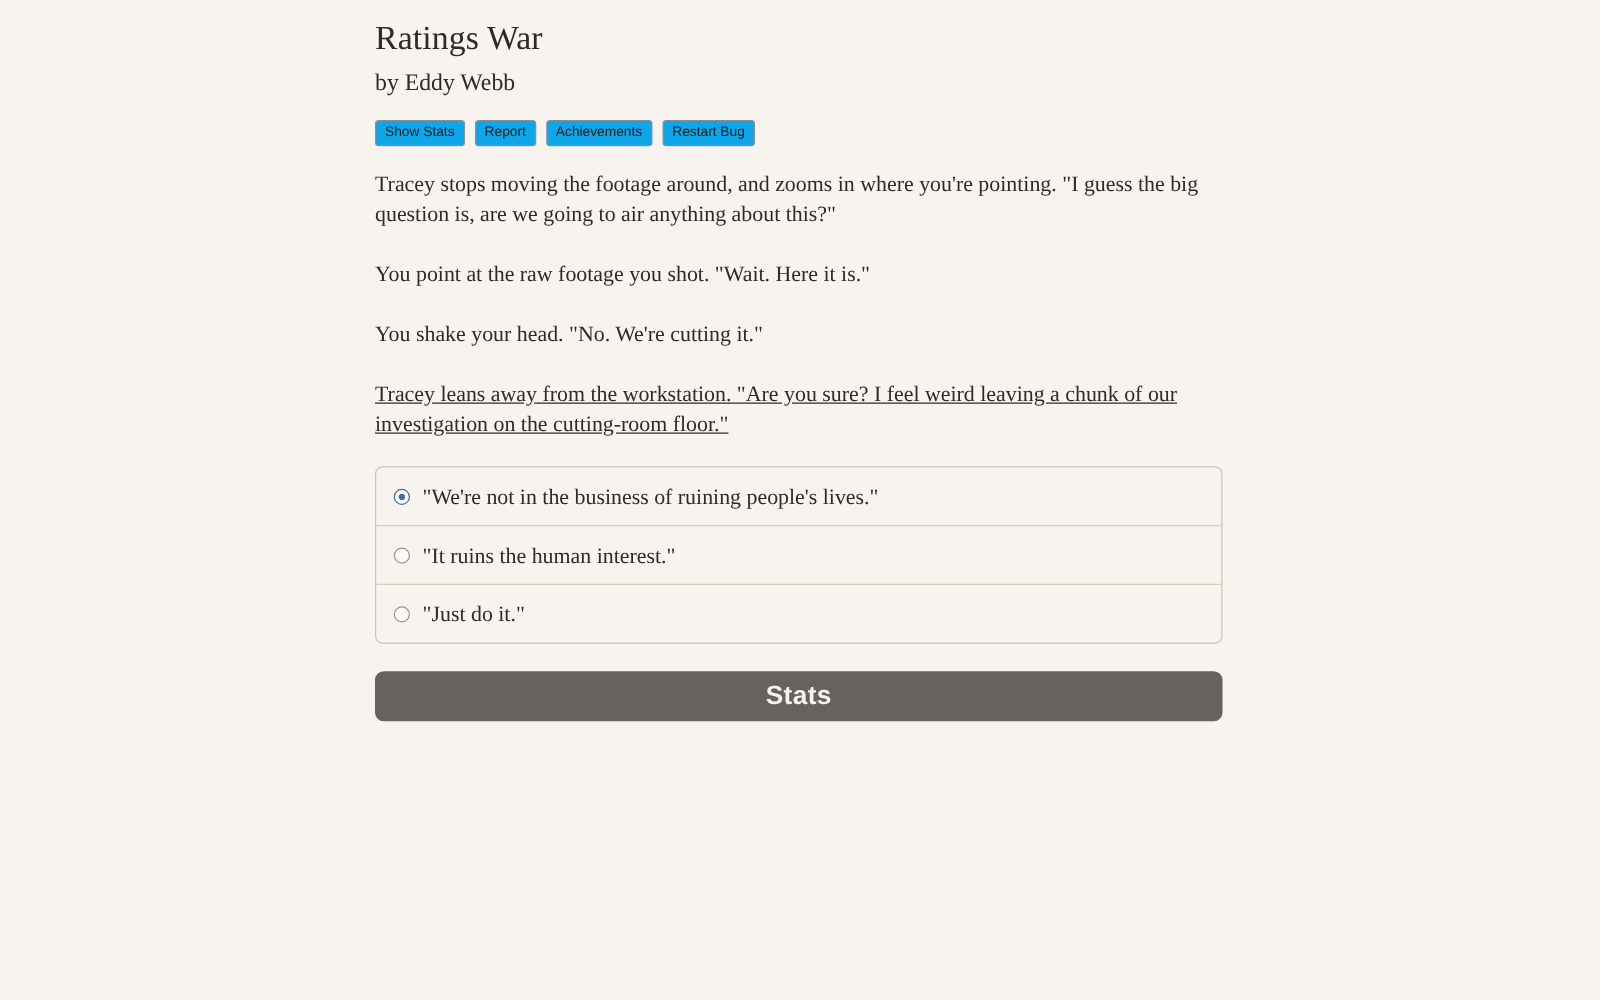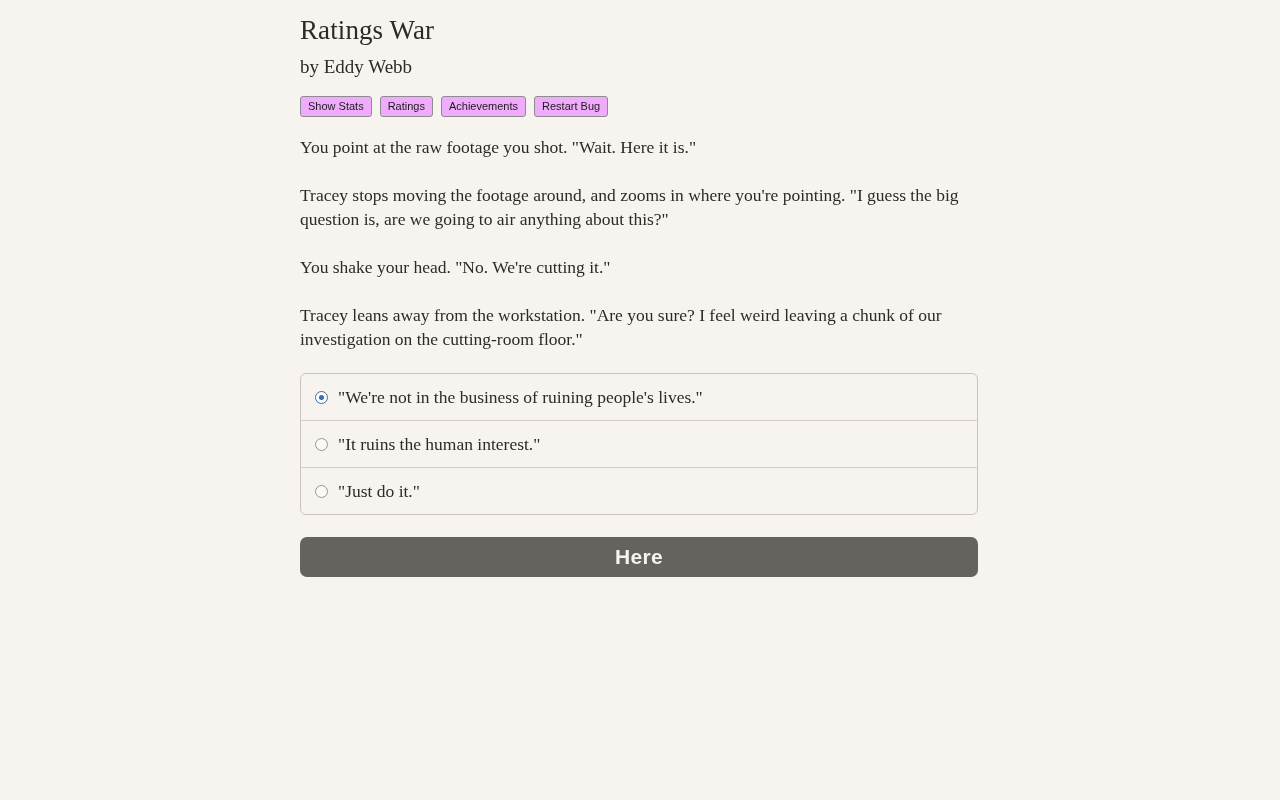--- a/index.html
+++ b/index.html
@@ -49,41 +49,42 @@
     display: flex;
     gap: 8px;
     align-items: center;
   }
 
   .bar-button {
     font-family: "Liberation Sans", sans-serif;
     font-size: 11px;
     line-height: 12px;
     padding: 3px 7px 4px 7px;
-    background: #f0abfc;
+    background: #0ea5e9;
     border: 1px solid #8d8d8d;
     border-radius: 3px;
     color: #1c1c1c;
     cursor: pointer;
     white-space: nowrap;
   }
 
   .story {
     margin-top: 18px;
   }
 
   .story p {
     font-size: 17.5px;
     line-height: 24px;
     margin: 0 0 24px 0;
     color: #2b2b2b;
   }
 
   .story p:last-child {
     margin-bottom: 0;
+    text-decoration: underline;
   }
 
   .choices {
     margin-top: 22px;
     border: 1px solid #c9c4ba;
     border-radius: 6px;
     background: #f7f4ef;
     overflow: hidden;
     width: 678px;
     box-sizing: border-box;
@@ -158,43 +159,43 @@
 <body>
 
 <div class="page">
   <div class="content">
 
     <h1 class="game-title">Ratings War</h1>
     <div class="game-author">by Eddy Webb</div>
 
     <div class="button-bar">
       <button class="bar-button">Show Stats</button>
-      <button class="bar-button">Ratings</button>
+      <button class="bar-button">Report</button>
       <button class="bar-button">Achievements</button>
       <button class="bar-button">Restart Bug</button>
     </div>
 
     <div class="story">
+      <p>Tracey stops moving the footage around, and zooms in where you're pointing. "I guess the big question is, are we going to air anything about this?"</p>
       <p>You point at the raw footage you shot. "Wait. Here it is."</p>
-      <p>Tracey stops moving the footage around, and zooms in where you're pointing. "I guess the big question is, are we going to air anything about this?"</p>
       <p>You shake your head. "No. We're cutting it."</p>
       <p>Tracey leans away from the workstation. "Are you sure? I feel weird leaving a chunk of our investigation on the cutting-room floor."</p>
     </div>
 
     <div class="choices">
       <div class="choice selected">
         <span class="radio"></span>
         <span class="choice-label">"We're not in the business of ruining people's lives."</span>
       </div>
       <div class="choice">
         <span class="radio"></span>
         <span class="choice-label">"It ruins the human interest."</span>
       </div>
       <div class="choice">
         <span class="radio"></span>
         <span class="choice-label">"Just do it."</span>
       </div>
     </div>
 
-    <button class="next-button">Here</button>
+    <button class="next-button">Stats</button>
 
   </div>
 </div>
 
 </body></html>

